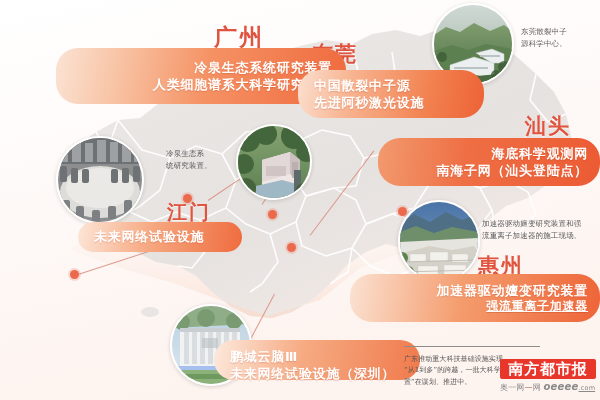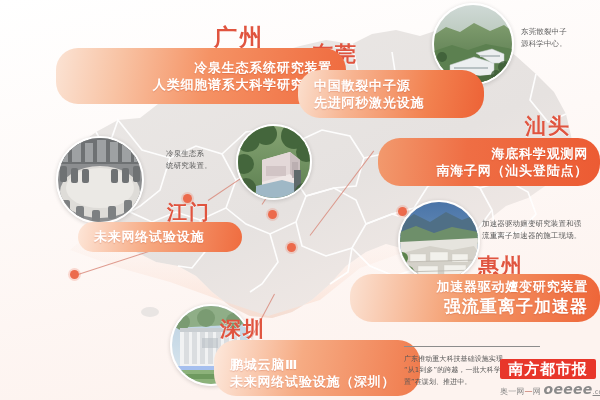--- a/index.html
+++ b/index.html
@@ -61,21 +61,21 @@
 
   
   .foot-rule{position:absolute;background:#8c8c8c;height:1px;}
   .foot-note{position:absolute;color:#555;font-size:7px;line-height:1.62;letter-spacing:.01em;}
   .logo-box{
     position:absolute;background:#e8362a;border-radius:2px;
     display:flex;align-items:center;justify-content:center;
     color:#ffffff;font-weight:bold;letter-spacing:.06em;
   }
   .logo-sub{position:absolute;color:#8a8a8a;font-size:8px;letter-spacing:.02em;white-space:nowrap;}
-  .logo-sub .oe{color:#8a8a8a;font-style:italic;font-weight:bold;font-size:14px;letter-spacing:.02em;}
+  .logo-sub .oe{color:#8a8a8a;font-style:italic;font-weight:bold;font-size:10px;letter-spacing:.02em;}
   .logo-sub .dotcom{font-size:6.5px;text-decoration:underline;}
 </style>
 </head>
 <body>
 
 <div id="stage">
 
   <div class="map-layer">
     <svg viewBox="0 0 600 400" xmlns="http://www.w3.org/2000/svg">
       <defs>
@@ -321,21 +321,20 @@
           <rect x="0" y="68" width="78" height="5"></rect>
         </g>
     </svg>
   </div>
 
   <div class="city" style="left:214px;top:22px;font-size:23px;">广州</div>
   <div class="city" style="left:312px;top:40px;font-size:21px;">东莞</div>
   <div class="city" style="left:512px;top:112px;font-size:21px;margin-left:13px;">汕头</div>
   <div class="city" style="left:167px;top:199px;font-size:20px;">江门</div>
   <div class="city" style="left:478px;top:252px;font-size:21px;">惠州</div>
-  <div class="city" style="left:220px;top:315px;font-size:21px;">深圳</div>
 
   <div class="banner right grad-a" style="left:56px;top:48px;width:290px;height:56px;padding:0 14px 0 16px;">
     <div class="ln" style="font-size:13px;">冷泉生态系统研究装置</div>
     <div class="ln" style="font-size:13px;">人类细胞谱系大科学研究设施</div>
   </div>
 
   <div class="banner left grad-b" style="left:298px;top:70px;width:186px;height:48px;padding:0 14px 0 16px;text-align:right;">
     <div class="ln" style="font-size:13px;">中国散裂中子源</div>
     <div class="ln" style="font-size:13px;">先进阿秒激光设施</div>
   </div>
@@ -344,24 +343,24 @@
     <div class="ln" style="font-size:13px;text-align:right;">海底科学观测网</div>
     <div class="ln" style="font-size:13px;">南海子网（汕头登陆点）</div>
   </div>
 
   <div class="banner left grad-d" style="left:78px;top:222px;width:164px;height:30px;padding:0 12px 0 16px;justify-content:center;">
     <div class="ln" style="font-size:13px;">未来网络试验设施</div>
   </div>
 
   <div class="banner right grad-e" style="left:350px;top:274px;width:250px;height:48px;padding:0 12px 0 16px;">
     <div class="ln" style="font-size:13px;">加速器驱动嬗变研究装置</div>
-    <div class="ln" style="font-size:17px;">强流重离子加速器</div>
-  </div>
-
-  <div class="banner left grad-f" style="left:214px;top:340px;width:206px;height:56px;padding:10px 12px 0 16px;">
+    <div class="ln" style="font-size:12px;text-decoration:underline;">强流重离子加速器</div>
+  </div>
+
+  <div class="banner left grad-f" style="left:214px;top:340px;width:206px;height:40px;padding:10px 12px 0 16px;">
     <div class="ln" style="font-size:13px;">鹏城云脑Ⅲ</div>
     <div class="ln" style="font-size:13px;">未来网络试验设施（深圳）</div>
   </div>
 
   <div class="caption" style="left:521px;top:26px;white-space:pre-line;">东莞散裂中子
 源科学中心。</div>
   <div class="caption" style="left:166px;top:148px;white-space:pre-line;">冷泉生态系
 统研究装置。</div>
   <div class="caption" style="left:482px;top:218px;white-space:pre-line;">加速器驱动嬗变研究装置和强
 流重离子加速器的施工现场。</div>

